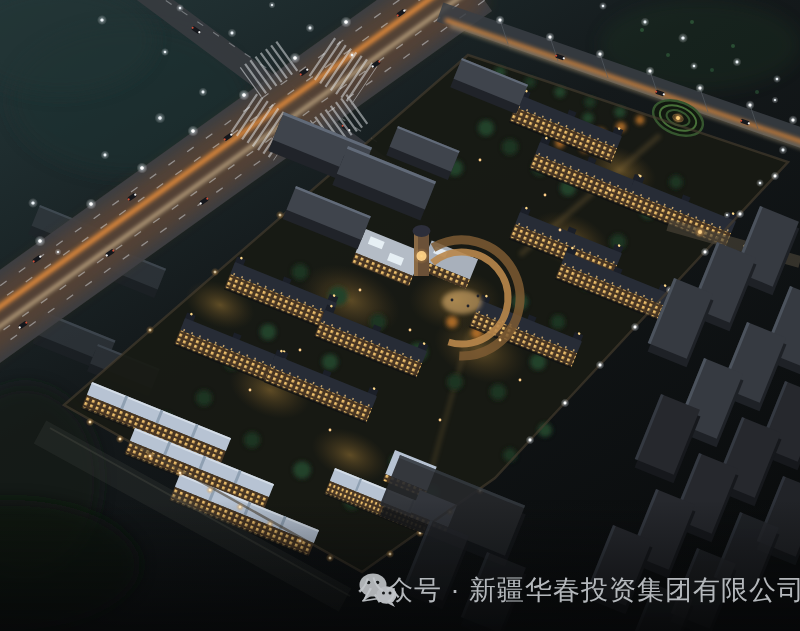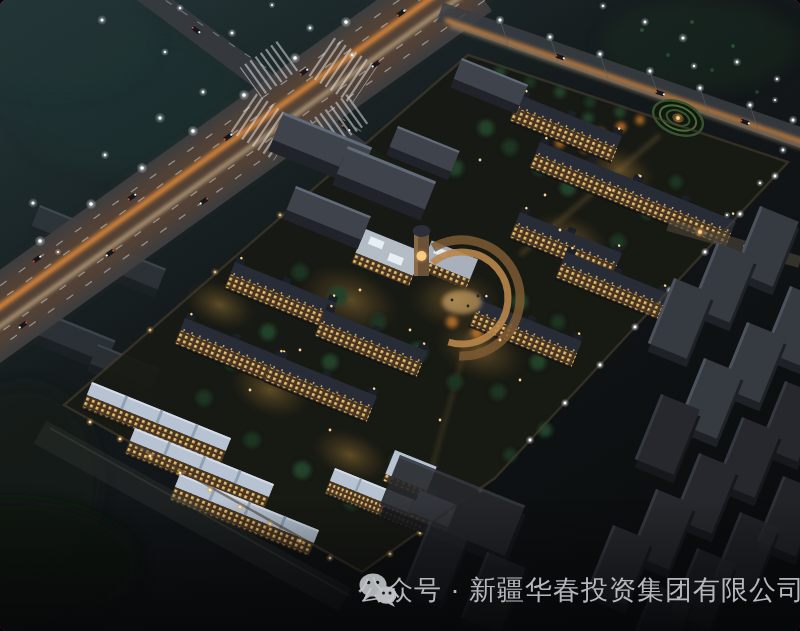--- a/index.html
+++ b/index.html
@@ -1,16 +1,16 @@
 <!DOCTYPE html>
 <html style="--background_top: #223638; --background_bottom: #0a0c0d; --road_asphalt: #3c3f44; --road_glow: #c97a33; --light_trail_orange: #ff9a3c; --light_trail_white: #ffe2b0; --window_gold: #eec06c; --roof_dark: #272c36; --roof_light: #b7c3d3; --tree_green: #24422a; --autumn_orange: #bf7529; --lamp_white: #ffffff; --lamp_warm: #ffe9c0; --context_gray: #3f444c; --caption_text: #c3c7cb;"><head>
 <meta charset="utf-8">
 <style>
   html,body{margin:0;padding:0;background:#000;}
-  .stage{position:relative;width:800px;height:631px;overflow:hidden;background:#be185d;font-family:"Liberation Sans",sans-serif;border-radius:6px;}
+  .stage{position:relative;width:800px;height:631px;overflow:hidden;background:#be185d;font-family:"Liberation Sans",sans-serif;}
   .stage svg{position:absolute;left:0;top:0;}
   .caption{position:absolute;left:358px;top:572px;display:flex;align-items:center;gap:9px;z-index:5;}
   .caption .txt{font-size:27px;letter-spacing:1px;color:var(--caption_text,#c3c7cb);opacity:.92;white-space:nowrap;font-family:"Liberation Sans",sans-serif;}
   .wx{width:40px;height:36px;opacity:.88;}
 </style>
 </head>
 <body>
 
 <div class="stage">
 <svg width="800" height="631" viewBox="0 0 800 631">

